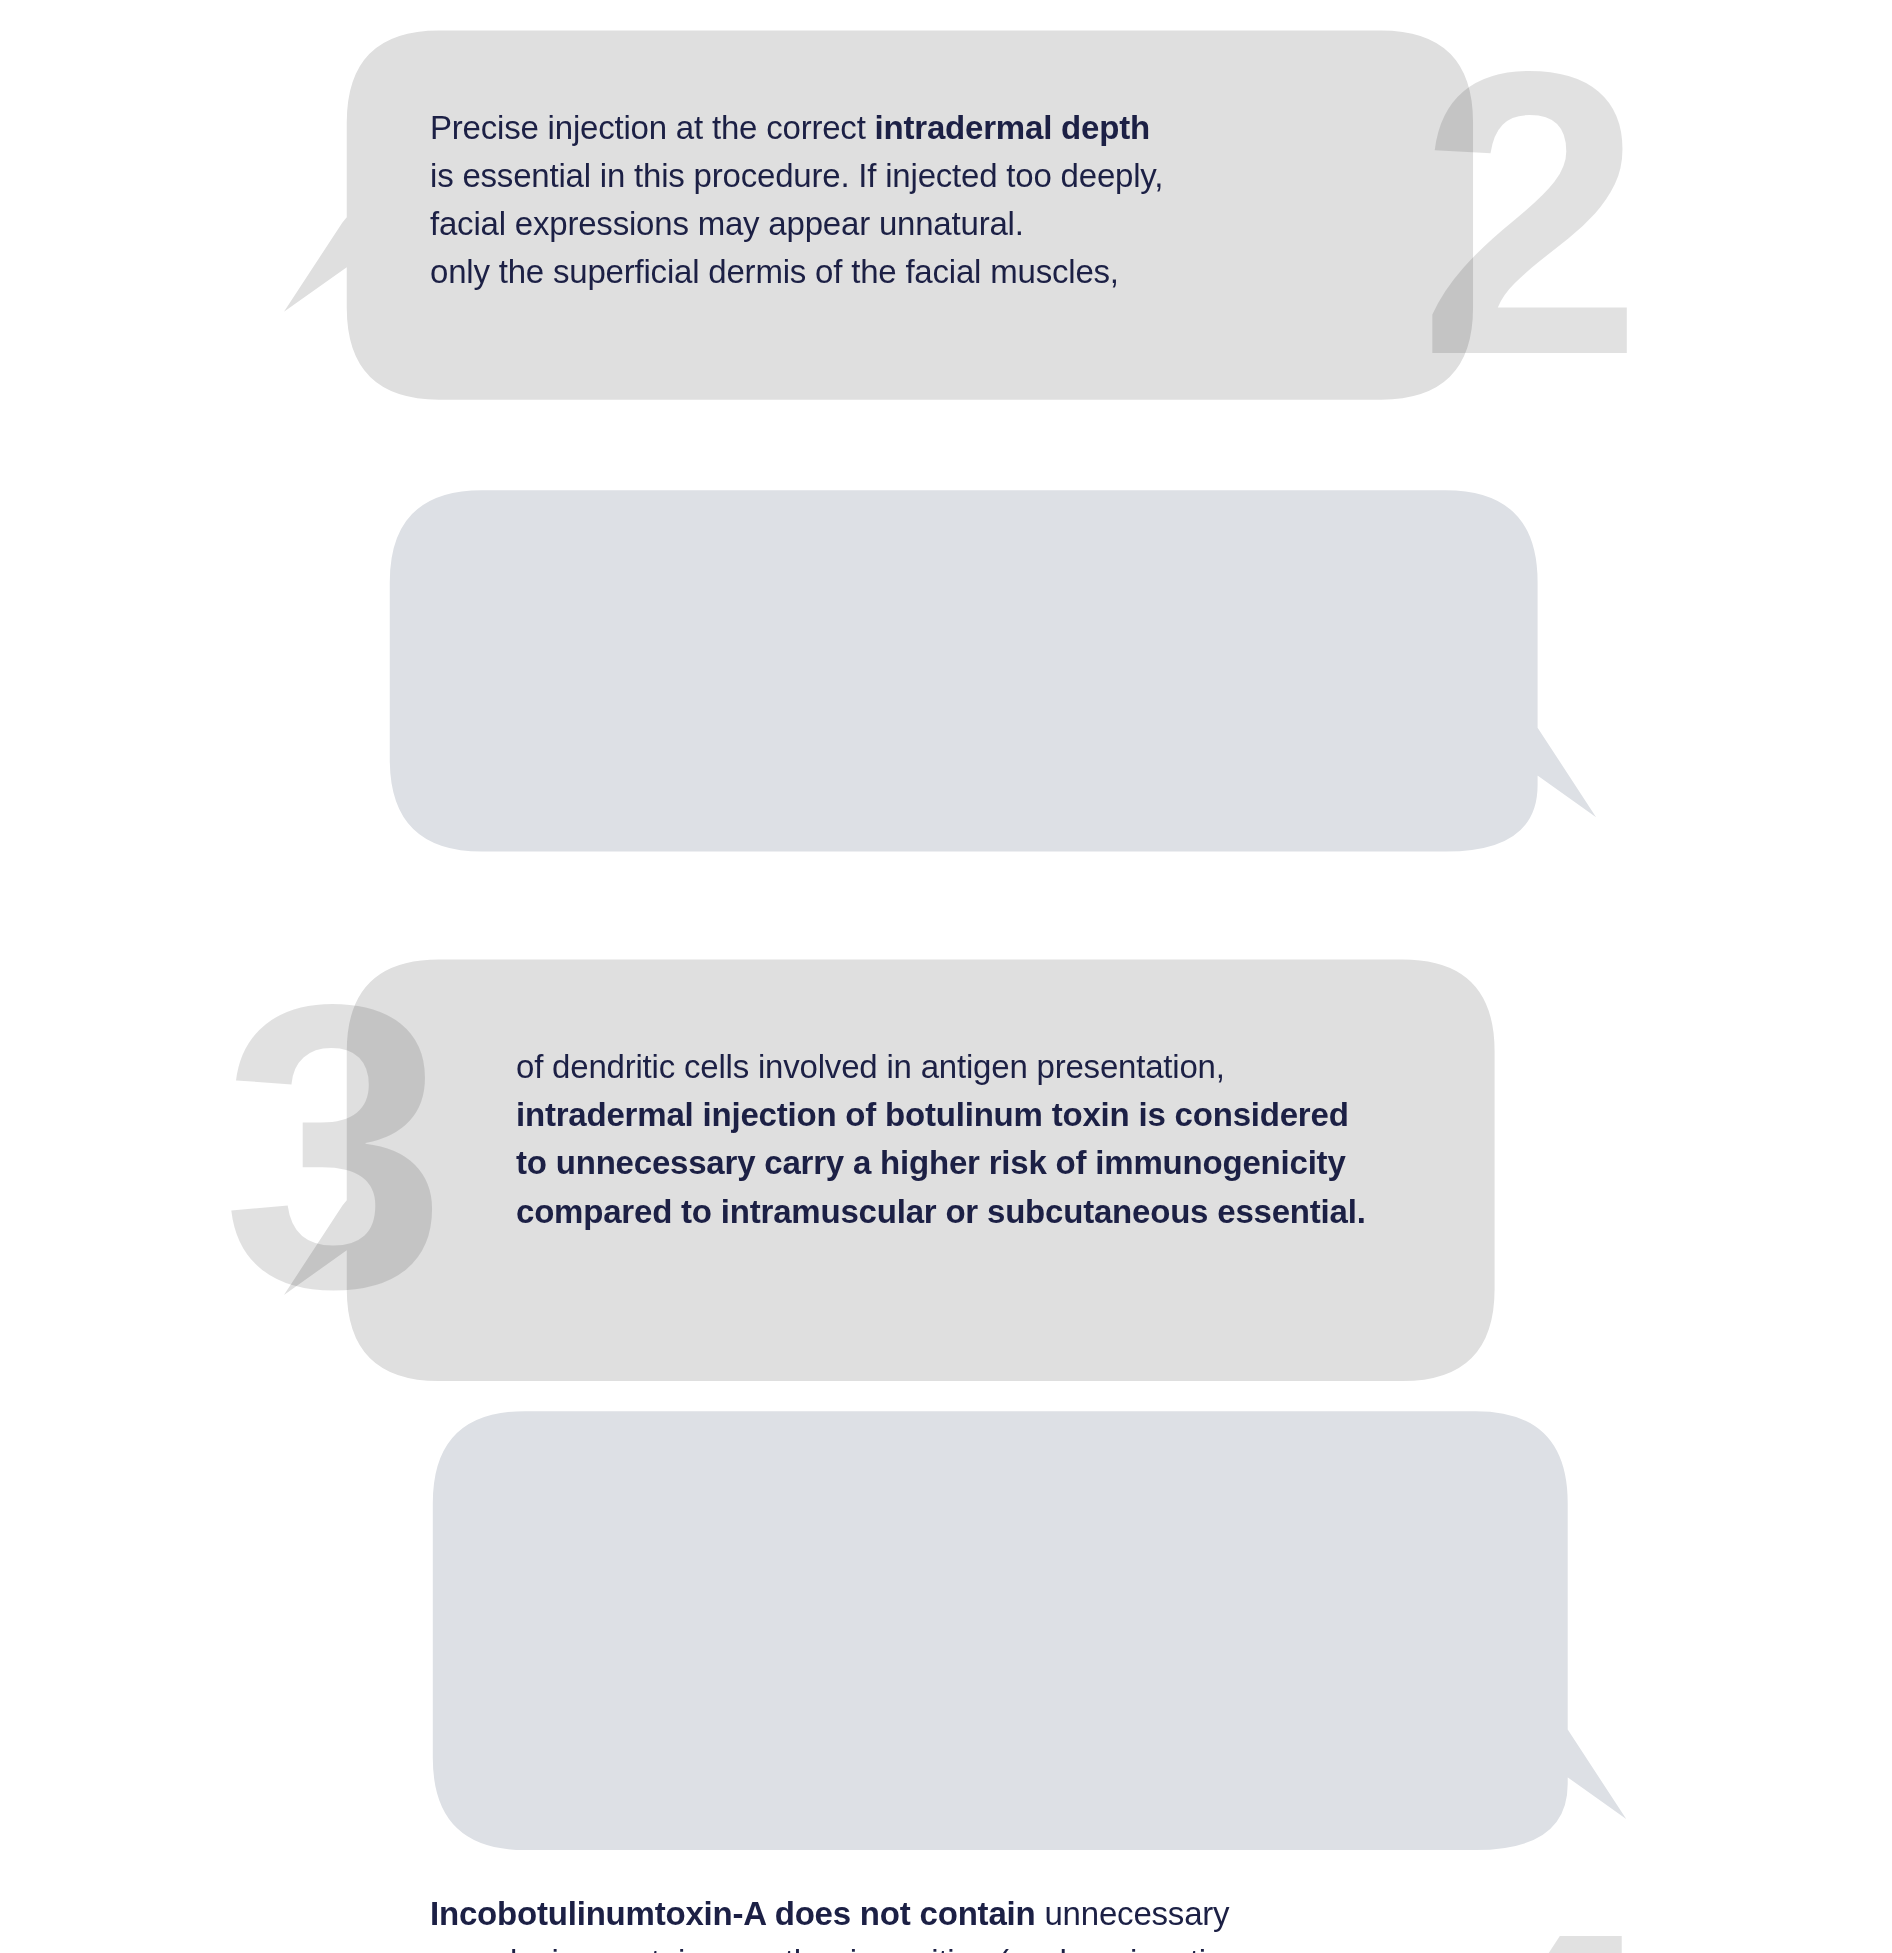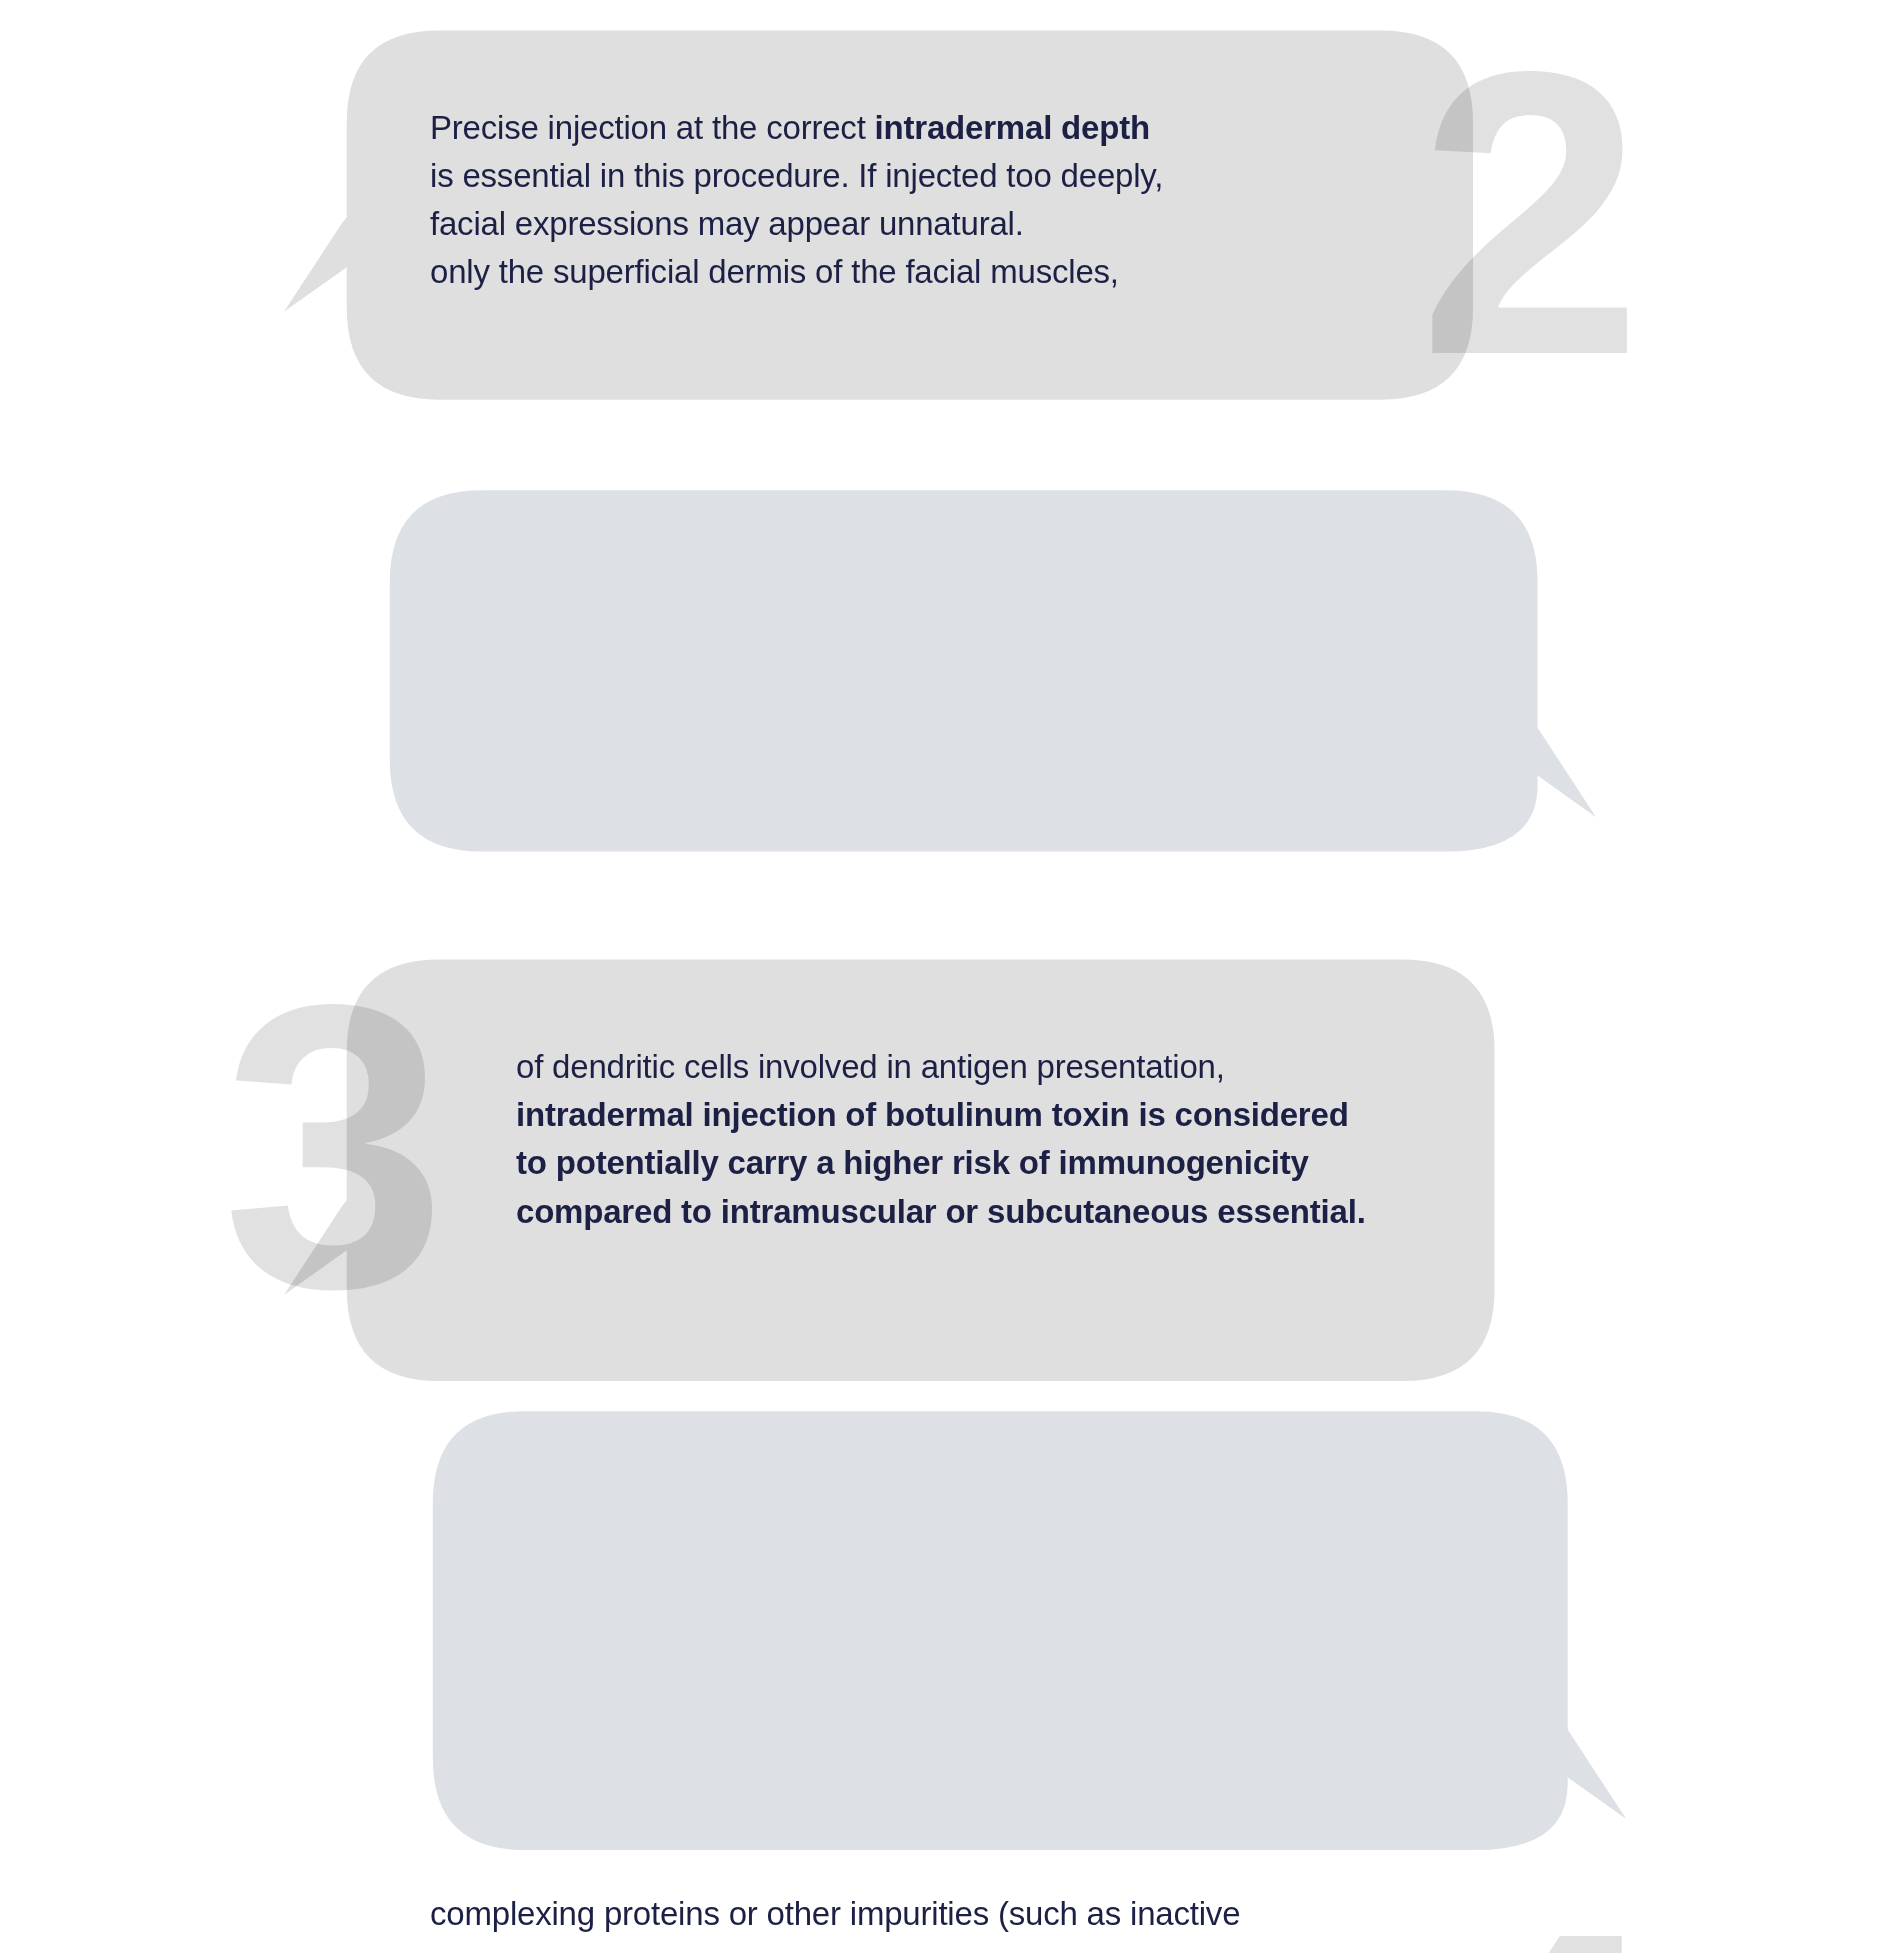--- a/index.html
+++ b/index.html
@@ -99,33 +99,34 @@
     <svg class="bubble-shape" viewBox="0 0 2200 500" preserveAspectRatio="none">
       <path d="M 560 20 L 1680 20 Q 1787 20 1787 127 L 1787 250
                L 1787 296 L 1855 400 L 1782 348 L 1787 342 L 1787 363
                Q 1787 440 1680 440 L 560 440 Q 453 440 453 333
                L 453 127 Q 453 20 560 20 Z" fill="#dde0e5"></path>
     </svg>
     <div class="bubble-number">3</div>
     <div class="bubble-text">
       <span class="ln"><span>of dendritic cells involved in antigen presentation,</span></span>
       <span class="ln"><b class="b">intradermal injection of botulinum toxin is considered</b></span>
-      <span class="ln"><b class="b">to potentially carry a higher risk of immunogenicity</b></span>
+      <span class="ln"><b class="b">to unnecessary carry a higher risk of immunogenicity</b></span>
       <span class="ln"><b class="b">compared to intramuscular or subcutaneous essential.</b></span>
     </div>
   </div>
 
   <div class="bubble-card" id="card-4">
     <svg class="bubble-shape" viewBox="0 0 2200 580" preserveAspectRatio="none">
       <path d="M 510 40 L 1630 40 Q 1737 40 1737 147 L 1737 423 Q 1737 530 1630 530
                L 510 530 Q 403 530 403 423 L 403 378
                L 330 430 L 398 326 L 403 320 L 403 147 Q 403 40 510 40 Z" fill="#dfdfdf"></path>
     </svg>
     <div class="bubble-number">4</div>
     <div class="bubble-text">
+      <span class="ln"><b class="b">Incobotulinumtoxin-A does not contain</b><span> unnecessary</span></span>
       <span class="ln"><span>complexing proteins or other impurities (such as inactive</span></span>
 
     </div>
   </div>
 
   <div class="bubble-card" id="card-5">
     <svg class="bubble-shape" viewBox="0 0 2200 560" preserveAspectRatio="none">
       <path d="M 610 20 L 1715 20 Q 1822 20 1822 127 L 1822 345
                L 1822 390 L 1890 494 L 1817 442 L 1822 436 L 1822 453
                Q 1822 530 1715 530 L 610 530 Q 503 530 503 423

